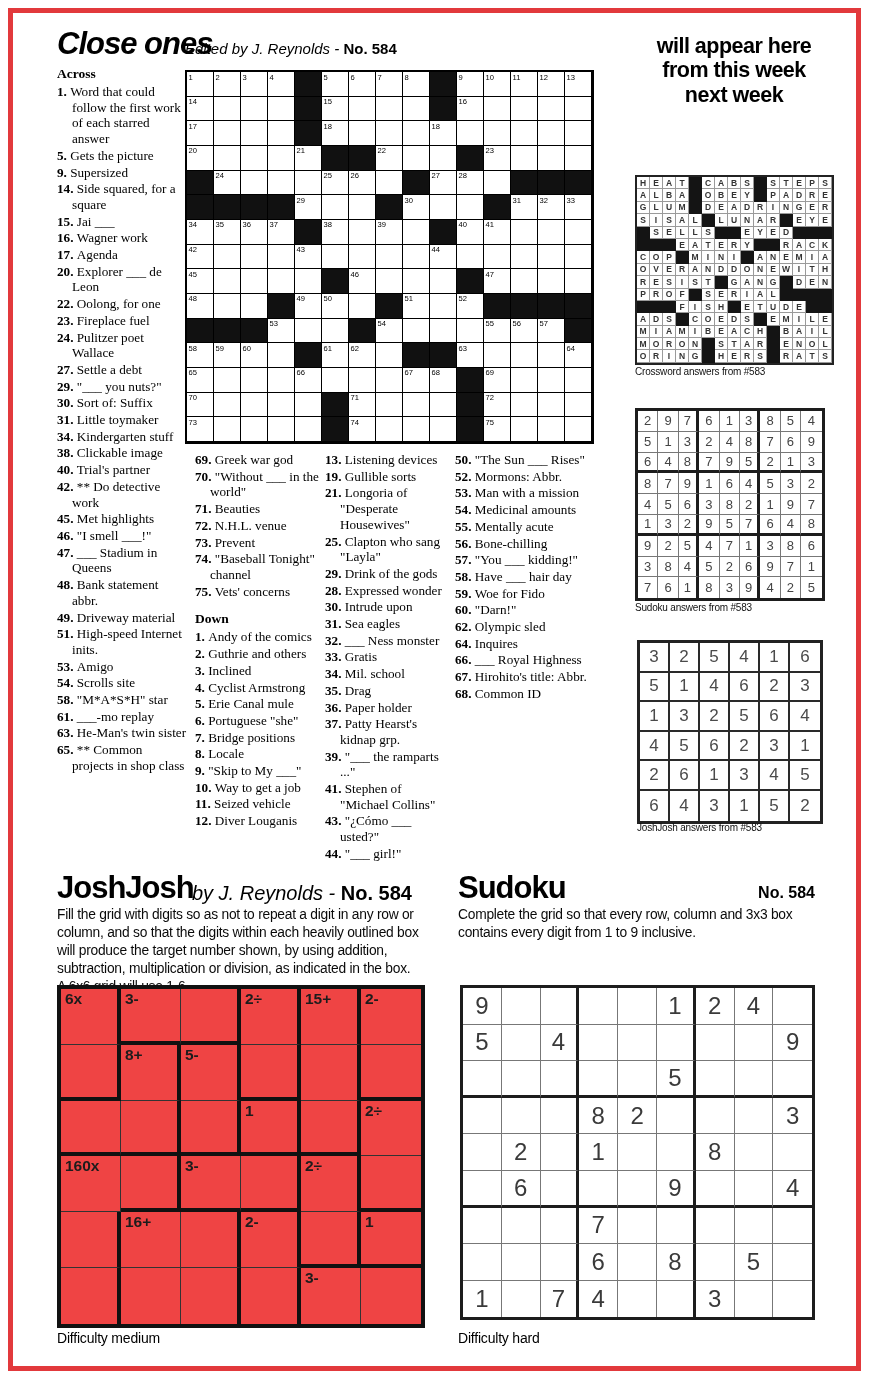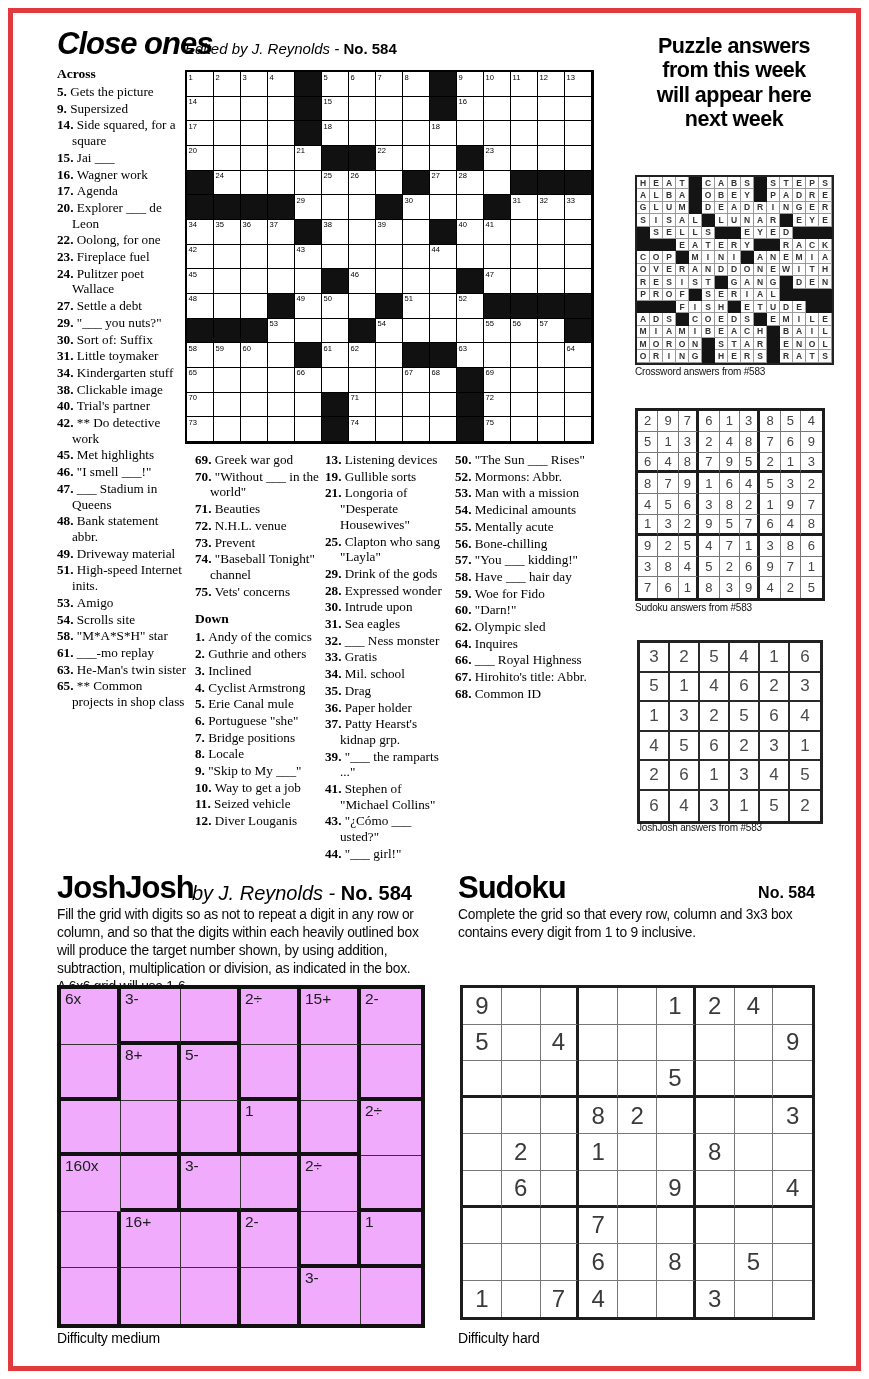--- a/index.html
+++ b/index.html
@@ -41,21 +41,21 @@
   .sud-cell.lastc{border-right:none;}
   .sud-cell.lastr{border-bottom:none;}
 
   #jj-ans{display:grid;grid-template-columns:repeat(6,30px);grid-auto-rows:29.6px;border:3px solid #222;background:#fff;}
   .jja-cell{box-sizing:border-box;border-right:2px solid #2a2a2a;border-bottom:2px solid #2a2a2a;display:flex;align-items:center;justify-content:center;font-size:17px;color:#4a4a4a;}
   .jja-cell.lastc{border-right:none;}
   .jja-cell.lastr{border-bottom:none;}
 
   
   #jj-grid{display:grid;grid-template-columns:repeat(6,60px);grid-auto-rows:55.8px;border:4px solid #111;background:#fff;}
-  .jj-cell{box-sizing:border-box;border-right:1px solid #333;border-bottom:1px solid #333;position:relative;background:#f0abfc;}
+  .jj-cell{box-sizing:border-box;border-right:1px solid #333;border-bottom:1px solid #333;position:relative;background:#ef4444;font-weight:bold;}
   .jj-cell.tr{border-right:4px solid #111;}
   .jj-cell.tb{border-bottom:4px solid #111;}
   .jj-cell.lastc{border-right:none;}
   .jj-cell.lastr{border-bottom:none;}
   .jj-label{position:absolute;top:1px;left:4px;font-size:15.5px;color:#1c1c1c;}
 
   .desc{font-size:13.8px;line-height:1.3;letter-spacing:-0.25px;color:#0a0a0a;}
   .difficulty{font-size:14px;letter-spacing:-0.2px;}
   #sudoku-grid .sud-cell{font-size:24px;}
   #sud-ans .sud-cell{font-size:13px;color:#444;}
@@ -64,20 +64,21 @@
 <body>
 
 <div id="frame" class="abs"></div>
 
 <div class="abs big-title" style="left:57px;top:26px;font-style:italic;">Close ones</div>
 <div class="abs byline" style="left:185px;top:40px;width:405px;text-align:left;"><i>Edited by J. Reynolds - </i><b>No. 584</b></div>
 
 <div class="abs" style="left:57px;top:66px;width:130px;">
   <div class="list-head">Across</div>
   <div class="clue-col">
+      <div class="clue"><b>1. </b>Word that could follow the first work of each starred answer</div>
       <div class="clue"><b>5. </b>Gets the picture</div>
       <div class="clue"><b>9. </b>Supersized</div>
       <div class="clue"><b>14. </b>Side squared, for a square</div>
       <div class="clue"><b>15. </b>Jai ___</div>
       <div class="clue"><b>16. </b>Wagner work</div>
       <div class="clue"><b>17. </b>Agenda</div>
       <div class="clue"><b>20. </b>Explorer ___ de Leon</div>
       <div class="clue"><b>22. </b>Oolong, for one</div>
       <div class="clue"><b>23. </b>Fireplace fuel</div>
       <div class="clue"><b>24. </b>Pulitzer poet Wallace</div>
@@ -540,23 +541,22 @@
     <div class="clue"><b>59. </b>Woe for Fido</div>
     <div class="clue"><b>60. </b>"Darn!"</div>
     <div class="clue"><b>62. </b>Olympic sled</div>
     <div class="clue"><b>64. </b>Inquires</div>
     <div class="clue"><b>66. </b>___ Royal Highness</div>
     <div class="clue"><b>67. </b>Hirohito's title: Abbr.</div>
     <div class="clue"><b>68. </b>Common ID</div>
   </div>
 
 <div id="ans-head" class="abs" style="left:618px;top:34px;width:232px;">
-    <div>Puzzle answers</div>
+    <div>will appear here</div>
     <div>from this week</div>
-    <div>will appear here</div>
     <div>next week</div>
   </div>
 
 <div id="ans-cw" class="abs" style="left:635px;top:175px;">
     <div class="ans-cell">H</div>
     <div class="ans-cell">E</div>
     <div class="ans-cell">A</div>
     <div class="ans-cell">T</div>
     <div class="ans-cell blk"></div>
     <div class="ans-cell">C</div>

